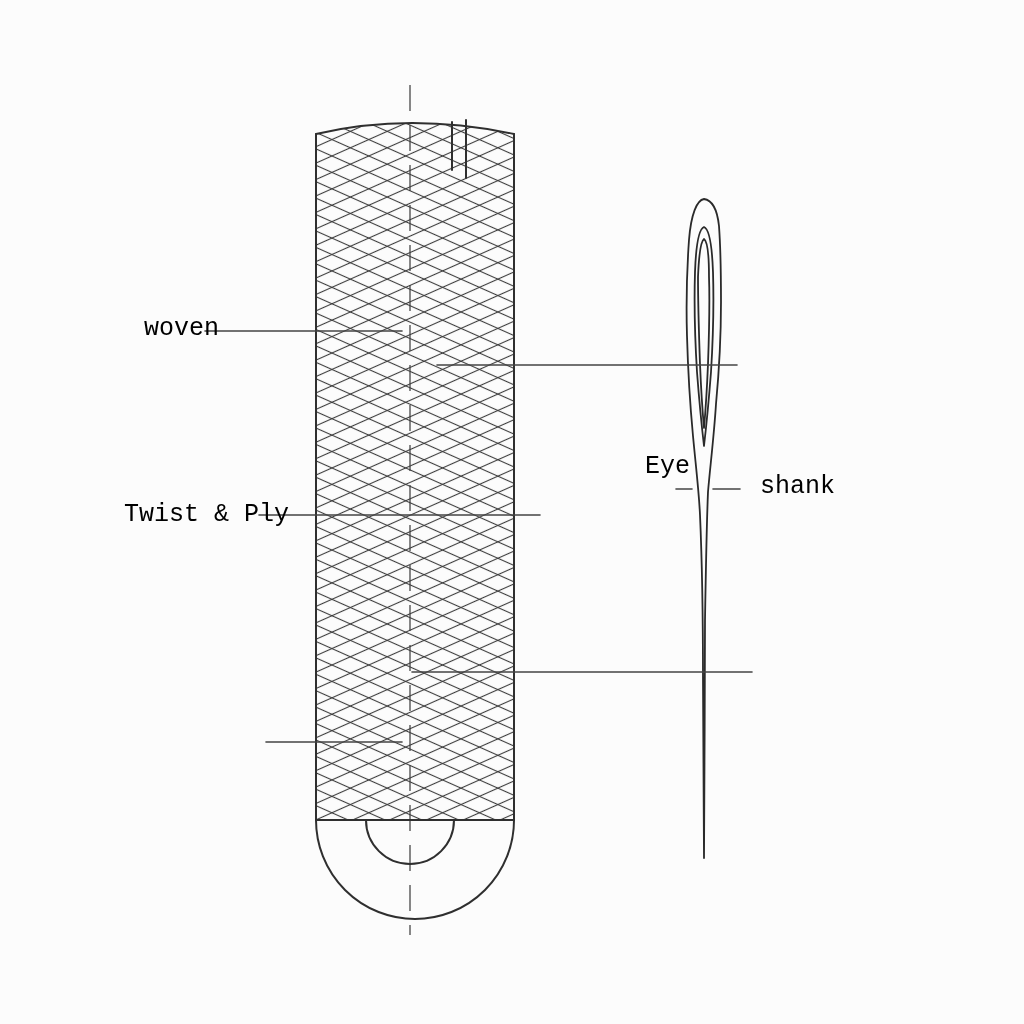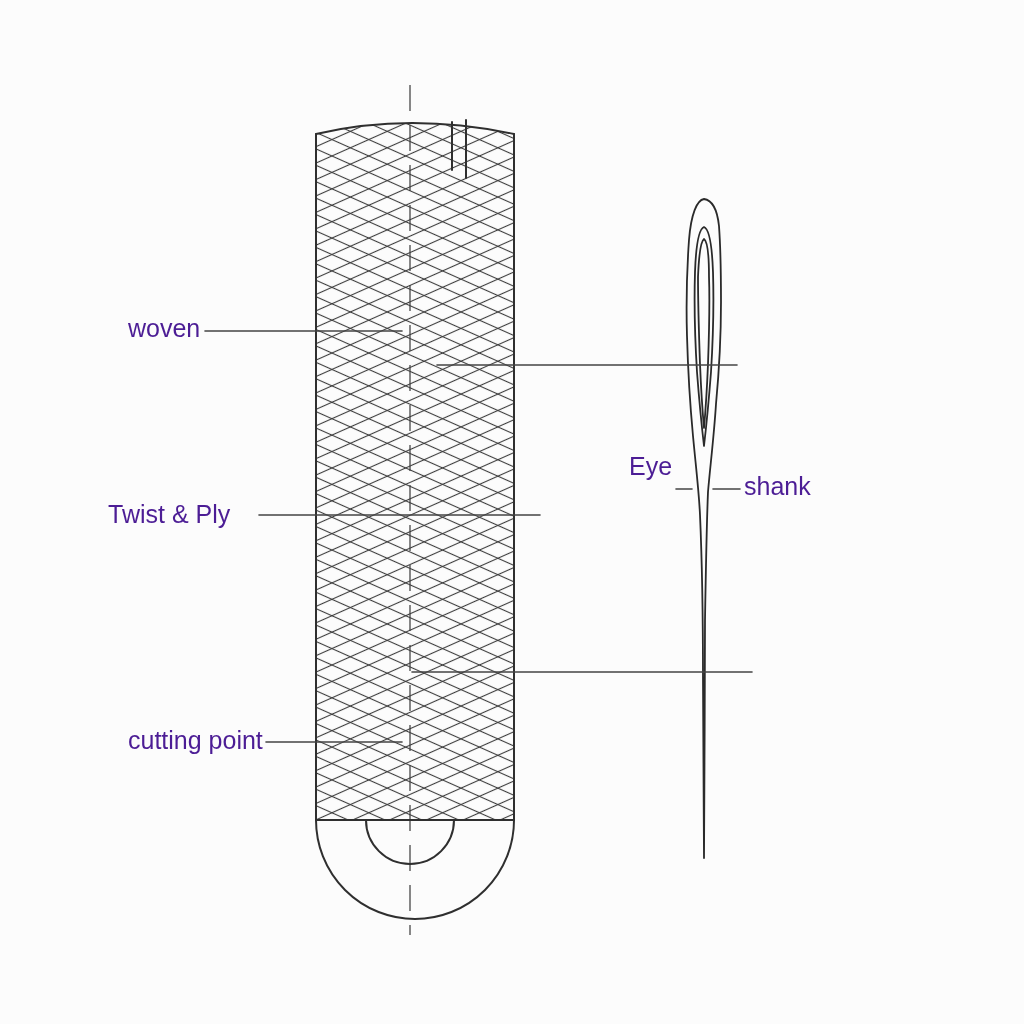--- a/index.html
+++ b/index.html
@@ -14,25 +14,26 @@
     background: #fcfcfc;
     overflow: hidden;
   }
   svg.diagram {
     position: absolute;
     left: 0;
     top: 0;
   }
   .label {
     position: absolute;
-    font-family: Liberation Sans, sans-serif;
+    font-family: Liberation Mono, monospace;
     font-size: 25px;
-    color: #4c1d95;
+    color: #000000;
     white-space: nowrap;
     user-select: none;
+    margin-left: 16px;
   }
   #lbl-woven   { left: 128px; top: 314px; }
   #lbl-twist   { left: 108px; top: 500px; }
   #lbl-cutting { left: 128px; top: 726px; }
   #lbl-eye     { left: 629px; top: 452px; }
   #lbl-shank   { left: 744px; top: 472px; }
   #lbl-grove   { left: 757px; top: 662px; }
 </style>
 </head>
 <body>
@@ -91,17 +92,16 @@
       <line x1="259" y1="515" x2="540" y2="515"></line>
       <line x1="676" y1="489" x2="692" y2="489"></line>
       <line x1="713" y1="489" x2="740" y2="489"></line>
       <line x1="412" y1="672" x2="752" y2="672"></line>
       <line x1="266" y1="742" x2="402" y2="742"></line>
     </g>
   </svg>
 
   <div class="label" id="lbl-woven">woven</div>
   <div class="label" id="lbl-twist">Twist &amp; Ply</div>
-  <div class="label" id="lbl-cutting">cutting point</div>
   <div class="label" id="lbl-eye">Eye</div>
   <div class="label" id="lbl-shank">shank</div>
 
 </div>
 
 </body></html>

